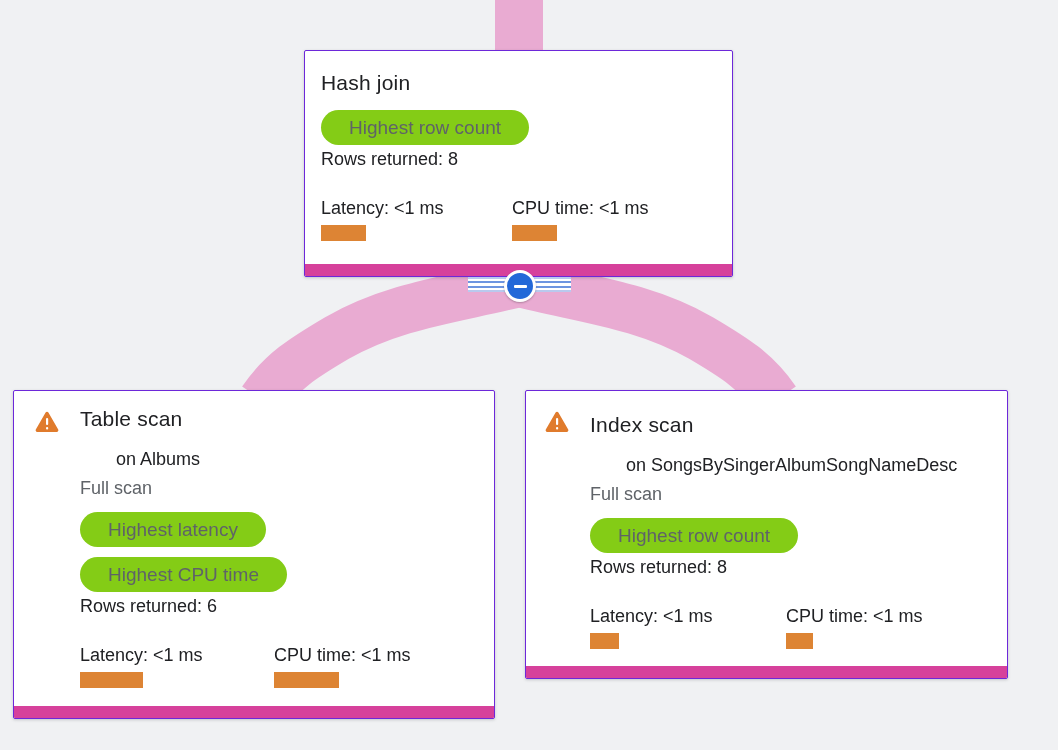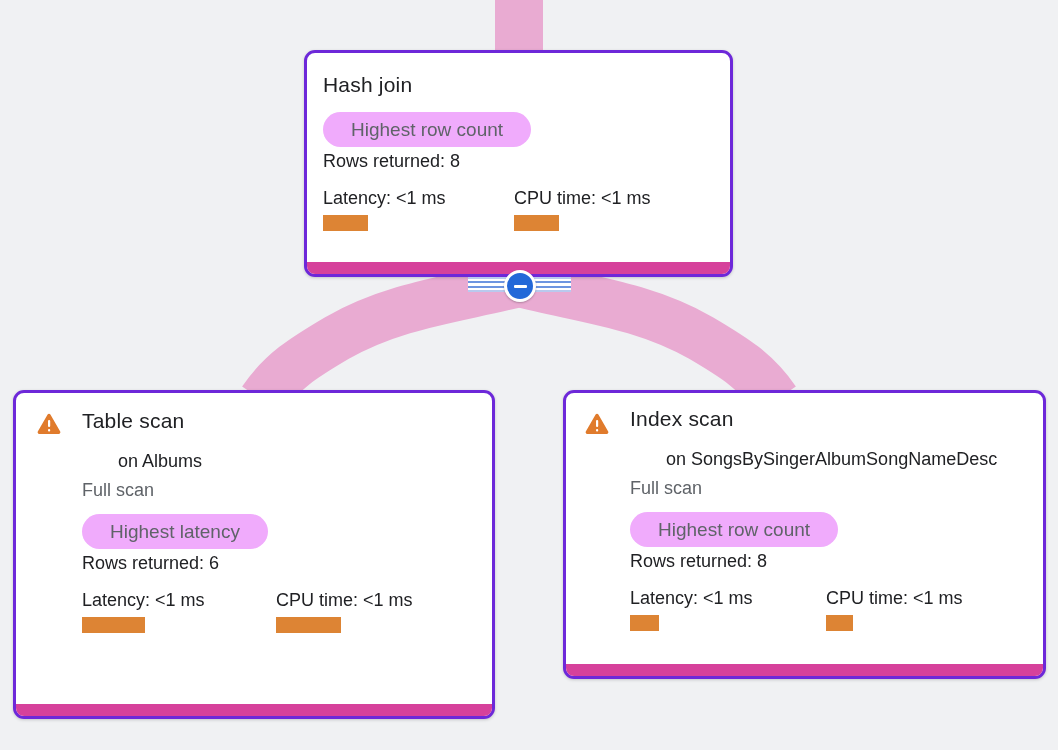--- a/index.html
+++ b/index.html
@@ -13,63 +13,63 @@
   }
   .canvas { position: absolute; inset: 0; }
 
   
   svg.edges { position: absolute; left: 0; top: 0; z-index: 0; }
 
   
   .card {
     position: absolute;
     background: #ffffff;
-    border: 3px solid #6d28d9;
-    border-radius: 11px;
+    border: 1px solid #6d28d9;
+    border-radius: 2px;
     box-shadow: 0 1px 3px rgba(60,64,67,.25);
     overflow: hidden;
     z-index: 1;
     cursor: pointer;
     text-align: left;
   }
   .card-hash  { left: 304px; top: 50px;  width: 429px; height: 227px; padding: 18px 16px 0 16px; }
   .card-table { left: 13px;  top: 390px; width: 482px; height: 329px; padding: 14px 28px 0 66px; }
-  .card-index { left: 563px; top: 390px; width: 483px; height: 289px; padding: 12px 16px 0 64px; }
+  .card-index { left: 525px; top: 390px; width: 483px; height: 289px; padding: 20px 16px 0 64px; }
 
   .node-title {
     font-size: 21px;
     font-weight: 500;
     line-height: 28px;
     color: #202124;
     letter-spacing: .2px;
   }
   .warn-icon {
     position: absolute;
     left: 21px; top: 20px;
     width: 24px; height: 22px;
     display: inline-block;
   }
   .node-target   { font-size: 18px; line-height: 22px; margin-top: 15px; color: #202124; margin-left: 36px; }
   .node-scanmode { font-size: 18px; line-height: 22px; margin-top: 7px;  color: #5f6368; }
 
   .badge-col { display: flex; flex-direction: column; align-items: flex-start; gap: 10px; margin-top: 13px; }
   .badge {
     display: inline-block;
-    background: #f0abfc;
+    background: #84cc16;
     color: #5f6368;
     border-radius: 18px;
     height: 35px;
     line-height: 35px;
     padding: 0 28px;
     font-size: 19px;
     white-space: nowrap;
   }
   .rows-returned { font-size: 18px; line-height: 22px; margin-top: 3px; color: #202124; }
 
-  .metrics { display: flex; margin-top: 15px; }
+  .metrics { display: flex; margin-top: 27px; }
   .metric-col-1 { width: 194px; }
   .card-hash .metric-col-1 { width: 191px; }
   .metric-label { font-size: 18px; line-height: 22px; color: #202124; white-space: nowrap; }
   .metric-bar { height: 16px; background: #dd8434; margin-top: 6px; }
 
   .footer-accent {
     position: absolute;
     left: 0; right: 0; bottom: 0;
     height: 12px;
     background: #d6419b;
@@ -151,20 +151,21 @@
         <path d="M10.6 1.6 C11.2 0.5 12.8 0.5 13.4 1.6 L23.2 18.6 C23.8 19.7 23 21 21.8 21 L2.2 21 C1 21 0.2 19.7 0.8 18.6 Z" fill="#e07b2c"></path>
         <rect x="11" y="7" width="2.2" height="7" rx="1" fill="#ffffff"></rect>
         <rect x="11" y="16" width="2.2" height="2.4" rx="1" fill="#ffffff"></rect>
       </svg>
     </span>
     <div class="node-title">Table scan</div>
     <div class="node-target">on Albums</div>
     <div class="node-scanmode">Full scan</div>
     <div class="badge-col">
       <span class="badge">Highest latency</span>
+      <span class="badge">Highest CPU time</span>
     </div>
     <div class="rows-returned">Rows returned: 6</div>
     <div class="metrics">
       <div class="metric-col-1">
         <div class="metric-label">Latency: &lt;1 ms</div>
         <div class="metric-bar" style="width: 63px;"></div>
       </div>
       <div class="metric-col-2">
         <div class="metric-label">CPU time: &lt;1 ms</div>
         <div class="metric-bar" style="width: 65px;"></div>

